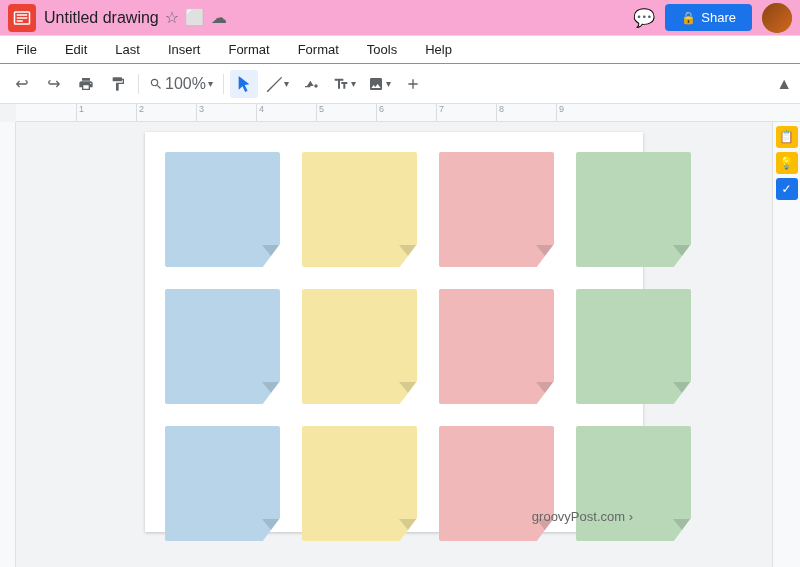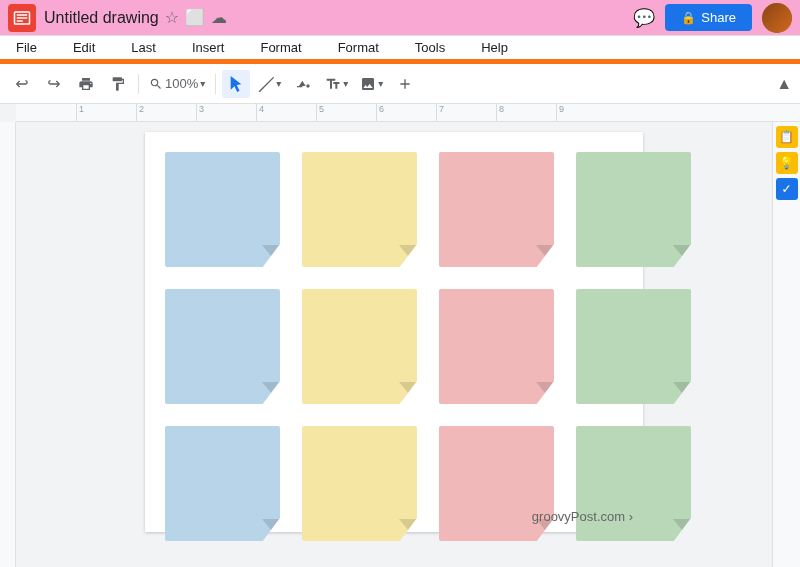--- a/index.html
+++ b/index.html
@@ -54,22 +54,22 @@
       overflow: hidden;
     }
 
     
     #menu-bar {
       display: flex;
       align-items: center;
       height: 28px;
       background: #fff;
       padding: 0 8px;
-      border-bottom: 5px solid #f97316;
-      gap: 20px;
+      border-bottom: 1px solid #f97316;
+      gap: 12px;
     }
     .menu-item {
       padding: 2px 8px;
       font-size: 13px;
       color: #202124;
       cursor: pointer;
       border-radius: 3px;
     }
     #last-edit {
       margin-left: auto;
@@ -308,21 +308,21 @@
   <button class="toolbar-btn">
     <svg width="16" height="16" viewBox="0 0 24 24" fill="#5f6368">
         <path d="M18 4V3c0-.55-.45-1-1-1H5c-.55 0-1 .45-1 1v4c0 .55.45 1 1 1h12c.55 0 1-.45 1-1V6h1v4H9v11c0 .55.45 1 1 1h2c.55 0 1-.45 1-1v-9h8V4h-3z"></path>
       </svg>
   </button>
   <div class="toolbar-divider"></div>
   <div class="toolbar-dropdown">
     <svg width="14" height="14" viewBox="0 0 24 24" fill="#5f6368">
         <path d="M15.5 14h-.79l-.28-.27C15.41 12.59 16 11.11 16 9.5 16 5.91 13.09 3 9.5 3S3 5.91 3 9.5 5.91 16 9.5 16c1.61 0 3.09-.59 4.23-1.57l.27.28v.79l5 4.99L20.49 19l-4.99-5zm-6 0C7.01 14 5 11.99 5 9.5S7.01 5 9.5 5 14 7.01 14 9.5 11.99 14 9.5 14z"></path>
       </svg>
-    <span style="font-size:13px;color:#5f6368;">100%</span>
+    <span style="font-size:16px;color:#5f6368;">100%</span>
     <span style="font-size:10px;">▾</span>
   </div>
   <div class="toolbar-divider"></div>
 
   <button class="toolbar-btn" style="background:#e8f0fe;">
     <svg width="16" height="16" viewBox="0 0 24 24" fill="#1a73e8">
         <path d="M4 0l16 12.279-6.951 1.17 4.325 8.817-3.596 1.734-4.035-8.513-5.743 5.126z"></path>
       </svg>
   </button>
 

